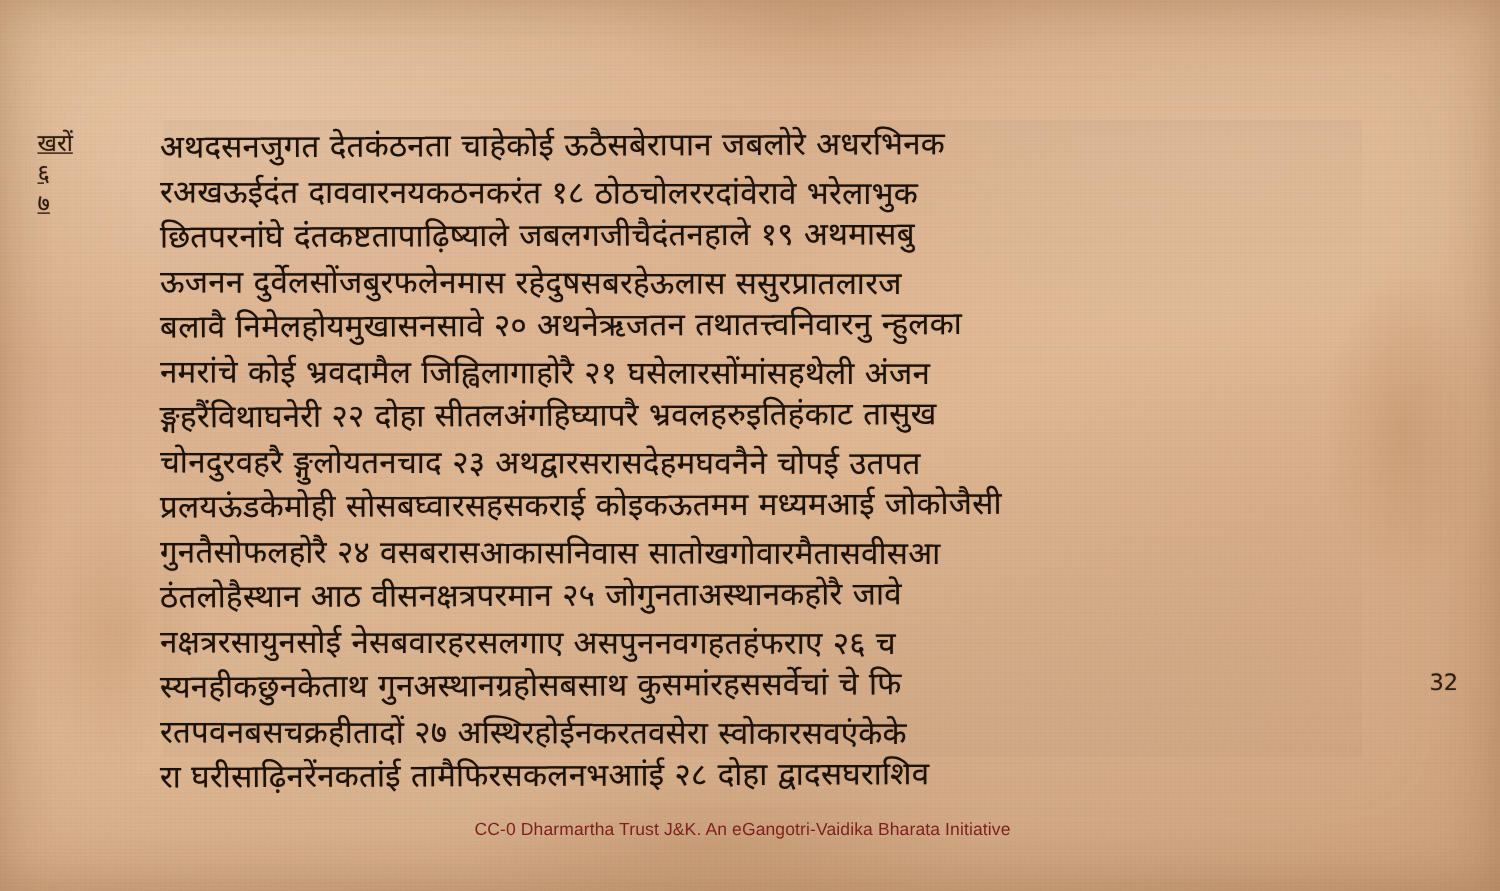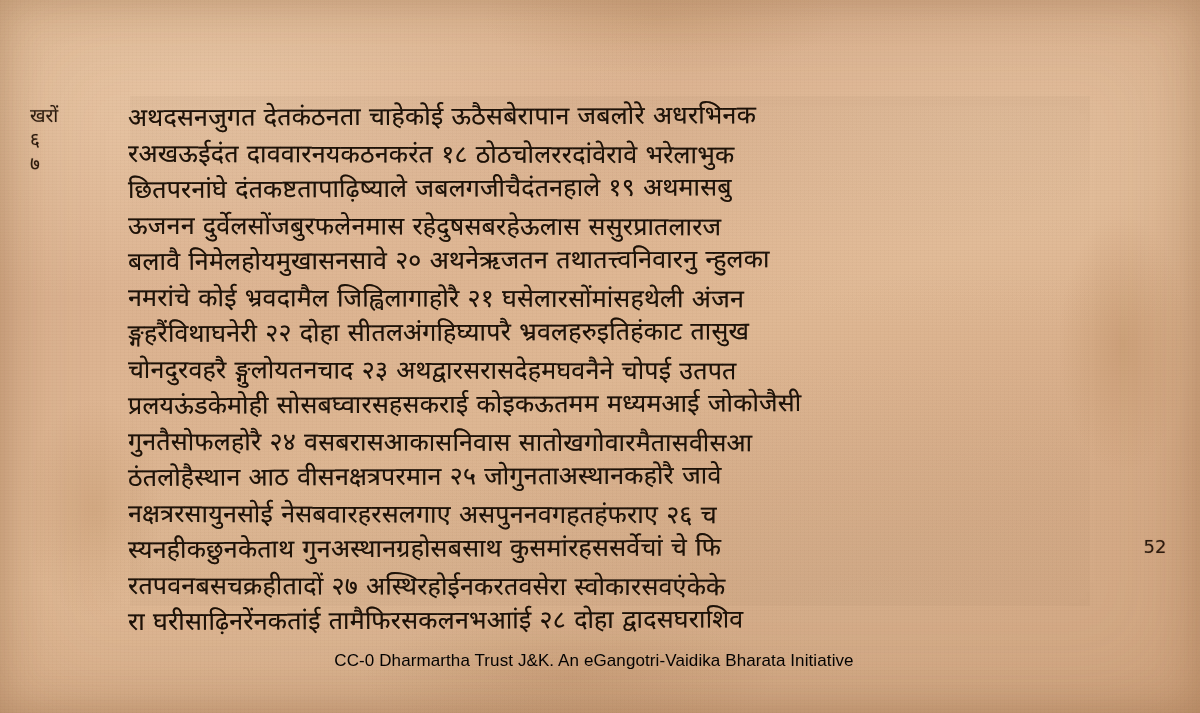--- a/index.html
+++ b/index.html
@@ -64,21 +64,21 @@
     line-height: 1.25;
     text-shadow: 0 0 1px rgba(40,22,10,0.35);
   }
   .margin-left {
     left: 30px;
     top: 104px;
     width: 64px;
     font-size: 19px;
     text-align: left;
   }
-  .margin-left .mn-line { display: block; }
+  .margin-left .mn-line { display: block; text-decoration: underline; }
   .margin-right {
     right: 22px;
     top: 536px;
     width: 46px;
     font-size: 18px;
     text-align: center;
   }
 
   
   .text-block {
@@ -111,23 +111,23 @@
     background: linear-gradient(180deg, rgba(60,34,14,0.03), rgba(60,34,14,0.0) 30%, rgba(60,34,14,0.03));
   }
 
   
   .credit {
     position: absolute;
     left: 0;
     right: 12px;
     bottom: 42px;
     text-align: center;
-    color: #000000;
+    color: #7f1d1d;
     font-family: "Liberation Sans", sans-serif;
-    font-size: 17px;
+    font-size: 14px;
     letter-spacing: 0.1px;
   }
 </style>
 </head>
 <body>
 
 <div class="page">
   <div class="folio"></div>
   <div class="stain stain-a"></div>
   <div class="stain stain-b"></div>
@@ -135,21 +135,21 @@
   <div class="stain stain-d"></div>
   <div class="folio-grain"></div>
   <div class="ink-wash"></div>
 
   <div class="margin-note margin-left">
     <span class="mn-line">खरों</span>
     <span class="mn-line">६</span>
     <span class="mn-line">७</span>
   </div>
 
-  <div class="margin-note margin-right">52</div>
+  <div class="margin-note margin-right">32</div>
 
   <div class="text-block">
     <div class="ms-line">अथदसनजुगत देतकंठनता चाहेकोई ऊठैसबेरापान जबलोरे अधरभिनक</div>
     <div class="ms-line">रअखऊईदंत दाववारनयकठनकरंत १८ ठोठचोलररदांवेरावे भरेलाभुक</div>
     <div class="ms-line">छितपरनांघे दंतकष्टतापाढ़िष्याले जबलगजीचैदंतनहाले १९ अथमासबु</div>
     <div class="ms-line">ऊजनन दुर्वेलसोंजबुरफलेनमास रहेदुषसबरहेऊलास ससुरप्रातलारज</div>
     <div class="ms-line">बलावै निमेलहोयमुखासनसावे २० अथनेऋजतन तथातत्त्वनिवारनु न्हुलका</div>
     <div class="ms-line">नमरांचे कोई भ्रवदामैल जिह्विलागाहोरै २१ घसेलारसोंमांसहथेली अंजन</div>
     <div class="ms-line">ङ्गहरैंविथाघनेरी २२ दोहा सीतलअंगहिघ्यापरै भ्रवलहरुइतिहंकाट तासुख</div>
     <div class="ms-line">चोनदुरवहरै ङ्गुलोयतनचाद २३ अथद्वारसरासदेहमघवनैने चोपई उतपत</div>

